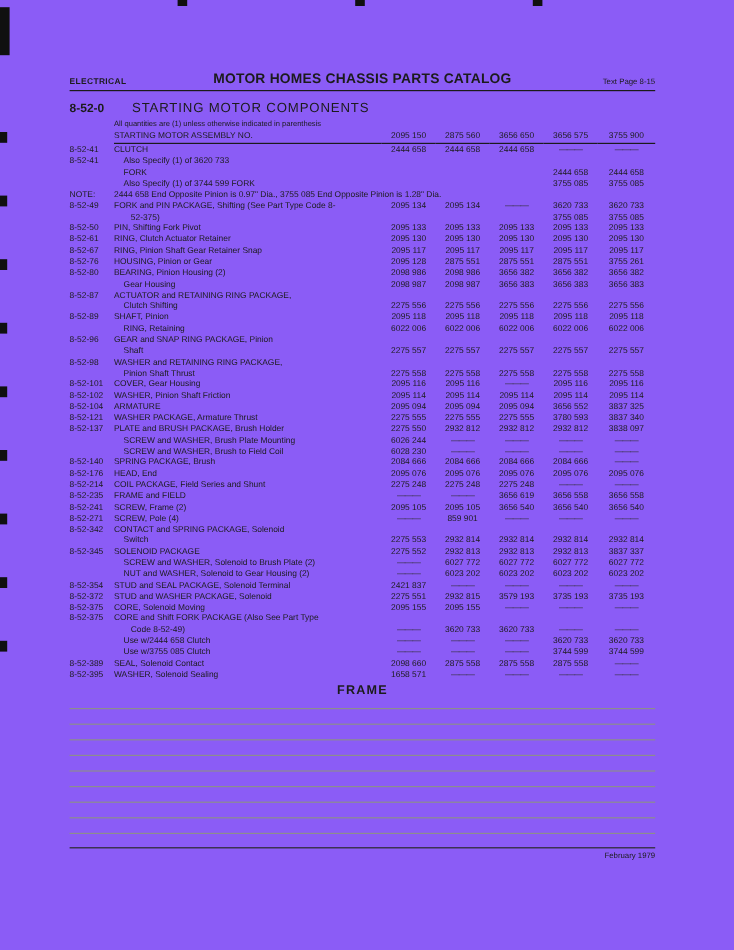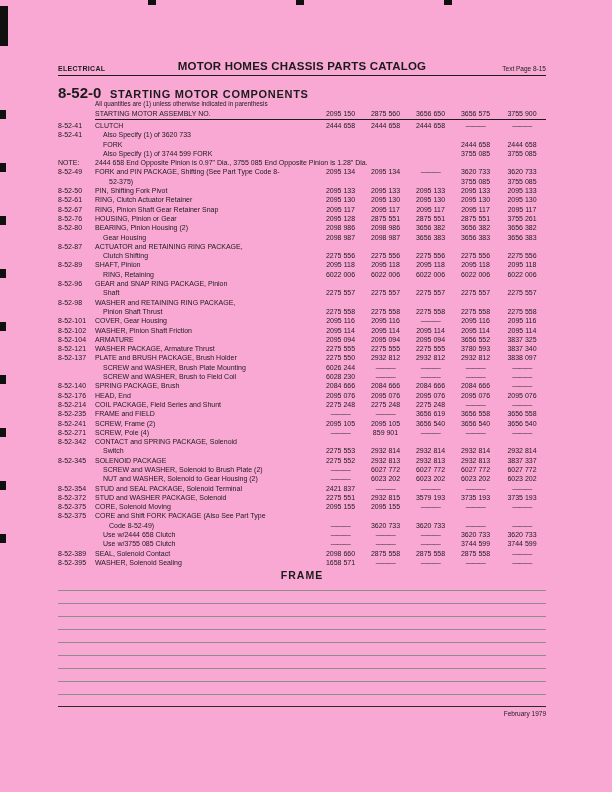--- a/index.html
+++ b/index.html
@@ -1,38 +1,38 @@
 <!DOCTYPE html>
 <html><head>
 <meta charset="utf-8">
 <style>
   * { margin:0; padding:0; box-sizing:border-box; }
   html,body { width:612px; height:792px; }
   body { background:#e8e8e6; }
   .page {
     position:relative; width:612px; height:792px;
-    background:#f9a8d4; overflow:hidden;
+    background:#8b5cf6; overflow:hidden;
     font-family:"Liberation Sans", sans-serif; color:#1b1b1b;
   }
   .artifact { position:absolute; background:#101010; }
 
   
   .header {
     position:absolute; left:58px; top:60px; width:488px;
     display:flex; align-items:flex-end;
     border-bottom:1.4px solid #1b1b1b; padding-bottom:3px;
   }
   .h-left  { width:95px; font-size:7px; font-weight:bold; letter-spacing:0.3px; }
   .h-center{ flex:1; text-align:center; font-size:11.5px; font-weight:bold; letter-spacing:0.2px; }
   .h-right { width:95px; text-align:right; font-size:6.5px; }
 
   
   .section { position:absolute; left:58px; top:84px; display:flex; align-items:baseline; }
-  .s-code  { font-size:15px; font-weight:bold; width:52px; }
-  .s-title { font-size:11px; font-weight:bold; letter-spacing:0.7px; }
+  .s-code  { font-size:10px; font-weight:bold; width:52px; }
+  .s-title { font-size:11px; font-weight:normal; letter-spacing:0.7px; }
   .subtitle{ position:absolute; left:95px; top:100px; font-size:6.3px; }
 
   
   .table { position:absolute; left:58px; top:108px; width:488px; }
   .trow {
     display:grid;
     grid-template-columns:37px 223px 45px 45px 45px 45px 48px;
     height:9.3px; line-height:9.3px; font-size:7px; white-space:nowrap;
   }
   .trow.underline { height:11.5px; line-height:11px; margin-bottom:1.5px; }

